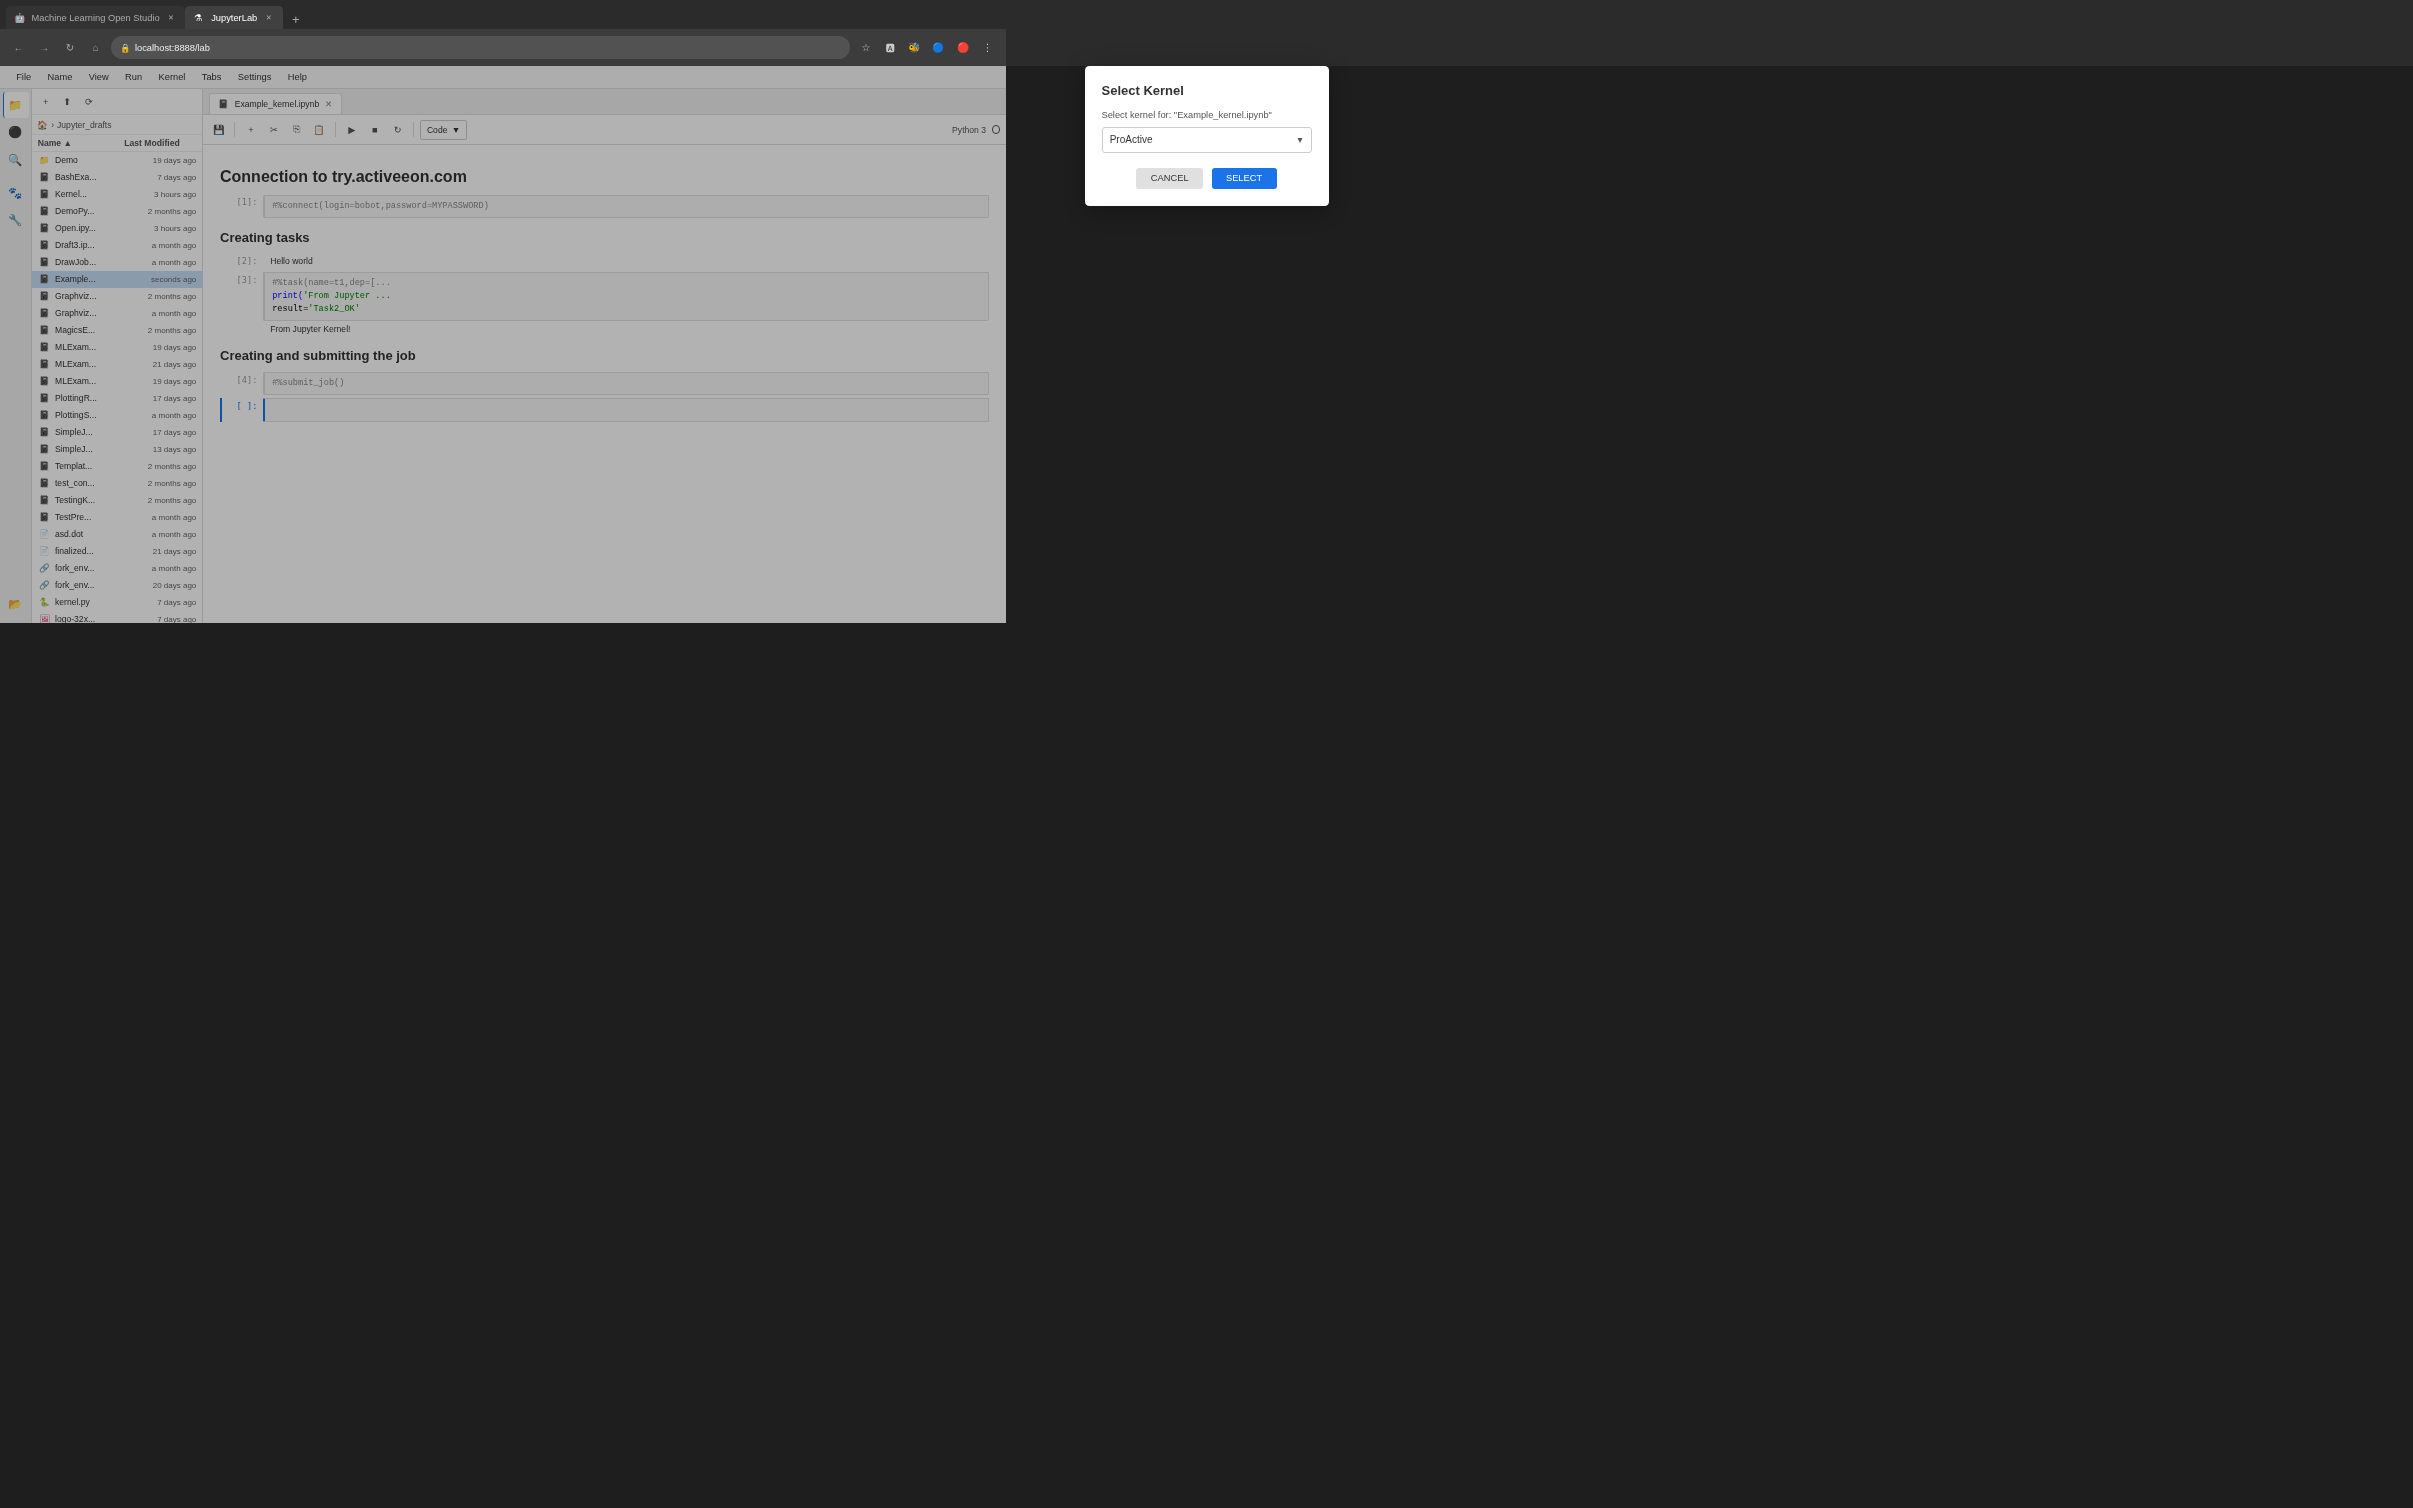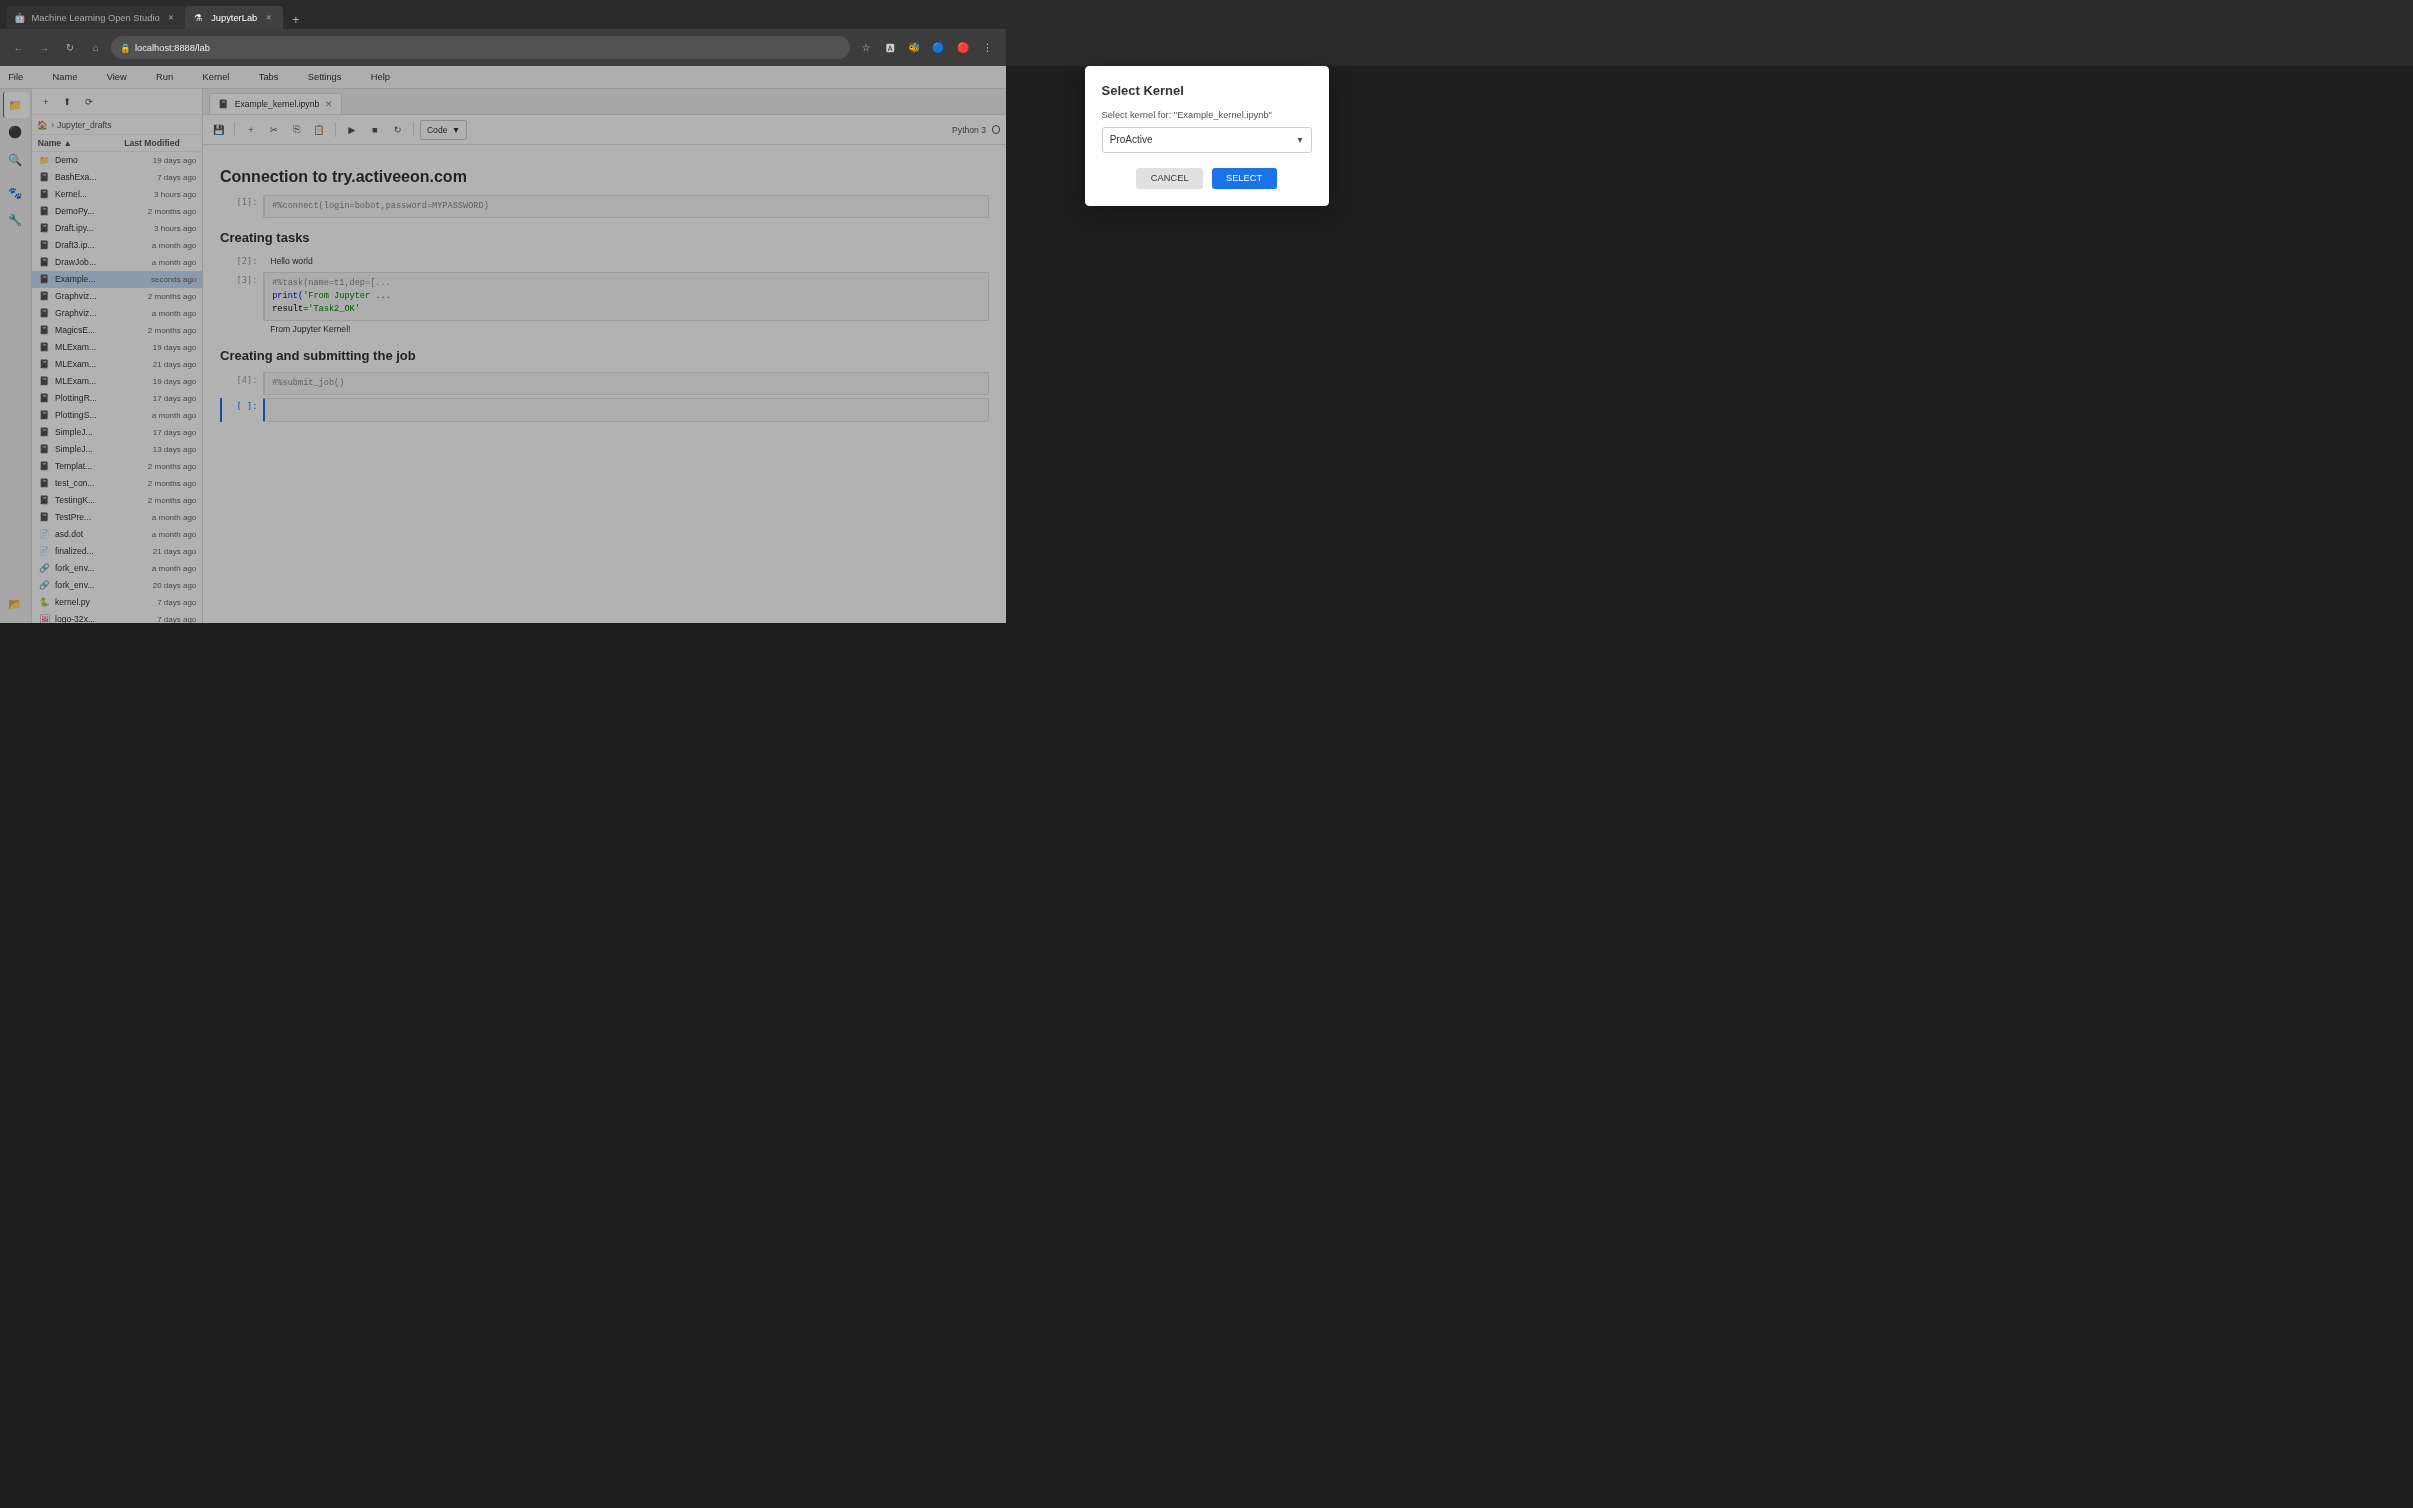--- a/index.html
+++ b/index.html
@@ -16,21 +16,21 @@
     .tab-new { width: 20px; height: 20px; display: flex; align-items: center; justify-content: center; color: #aaa; font-size: 13px; cursor: pointer; border-radius: 50%; margin-left: 2.9px; }
     .address-bar-row { height: 37px; display: flex; align-items: center; padding: 0 8.6px; gap: 5.7px; background: #3c3c3c; }
     .nav-btn { width: 20px; height: 20px; border-radius: 50%; display: flex; align-items: center; justify-content: center; color: #aaa; cursor: pointer; font-size: 10px; }
     .address-bar { flex: 1; height: 23px; background: #525252; border-radius: 11.5px; display: flex; align-items: center; padding: 0 8.6px; color: #eee; font-size: 9.3px; gap: 4.3px; }
     .address-bar .lock-icon { color: #4caf50; font-size: 8.6px; }
     .browser-actions { display: flex; gap: 4.3px; align-items: center; }
     .browser-action-btn { width: 20px; height: 20px; display: flex; align-items: center; justify-content: center; color: #ccc; cursor: pointer; font-size: 10px; border-radius: 2.9px; }
 
     
     .jupyterlab { display: flex; flex-direction: column; height: calc(623px - 66px); background: #fff; }
-    .jl-menubar { height: 23px; display: flex; align-items: center; padding: 0 1px; background: #f8f8f8; border-bottom: 0.7px solid #ddd; gap: 15px; }
+    .jl-menubar { height: 23px; display: flex; align-items: center; padding: 0 9px; background: #f8f8f8; border-bottom: 0.7px solid #ddd; gap: 2px; }
     .jl-menu-item { padding: 2.9px 7.2px; border-radius: 2.2px; cursor: pointer; font-size: 9.3px; color: #333; }
 
     .jl-body { display: flex; flex: 1; overflow: hidden; }
 
     
     .jl-sidebar-icons { width: 32px; background: #f0f0f0; border-right: 0.7px solid #ddd; display: flex; flex-direction: column; align-items: center; padding-top: 2.9px; gap: 1.4px; }
     .jl-icon-btn { width: 26px; height: 26px; border-radius: 2.9px; display: flex; align-items: center; justify-content: center; cursor: pointer; color: #555; font-size: 11.5px; }
     .jl-icon-btn.active { background: #fff; border-left: 1.4px solid #1a73e8; color: #333; }
 
     
@@ -188,21 +188,21 @@
           <div class="jl-fb-item-name">Kernel...</div>
           <div class="jl-fb-item-modified">3 hours ago</div>
         </div>
         <div class="jl-fb-item">
           <div class="jl-fb-item-icon icon-notebook">📓</div>
           <div class="jl-fb-item-name">DemoPy...</div>
           <div class="jl-fb-item-modified">2 months ago</div>
         </div>
         <div class="jl-fb-item">
           <div class="jl-fb-item-icon icon-notebook">📓</div>
-          <div class="jl-fb-item-name">Draft.ipy...</div>
+          <div class="jl-fb-item-name">Open.ipy...</div>
           <div class="jl-fb-item-modified">3 hours ago</div>
         </div>
         <div class="jl-fb-item">
           <div class="jl-fb-item-icon icon-notebook">📓</div>
           <div class="jl-fb-item-name">Draft3.ip...</div>
           <div class="jl-fb-item-modified">a month ago</div>
         </div>
         <div class="jl-fb-item">
           <div class="jl-fb-item-icon icon-notebook">📓</div>
           <div class="jl-fb-item-name">DrawJob...</div>

